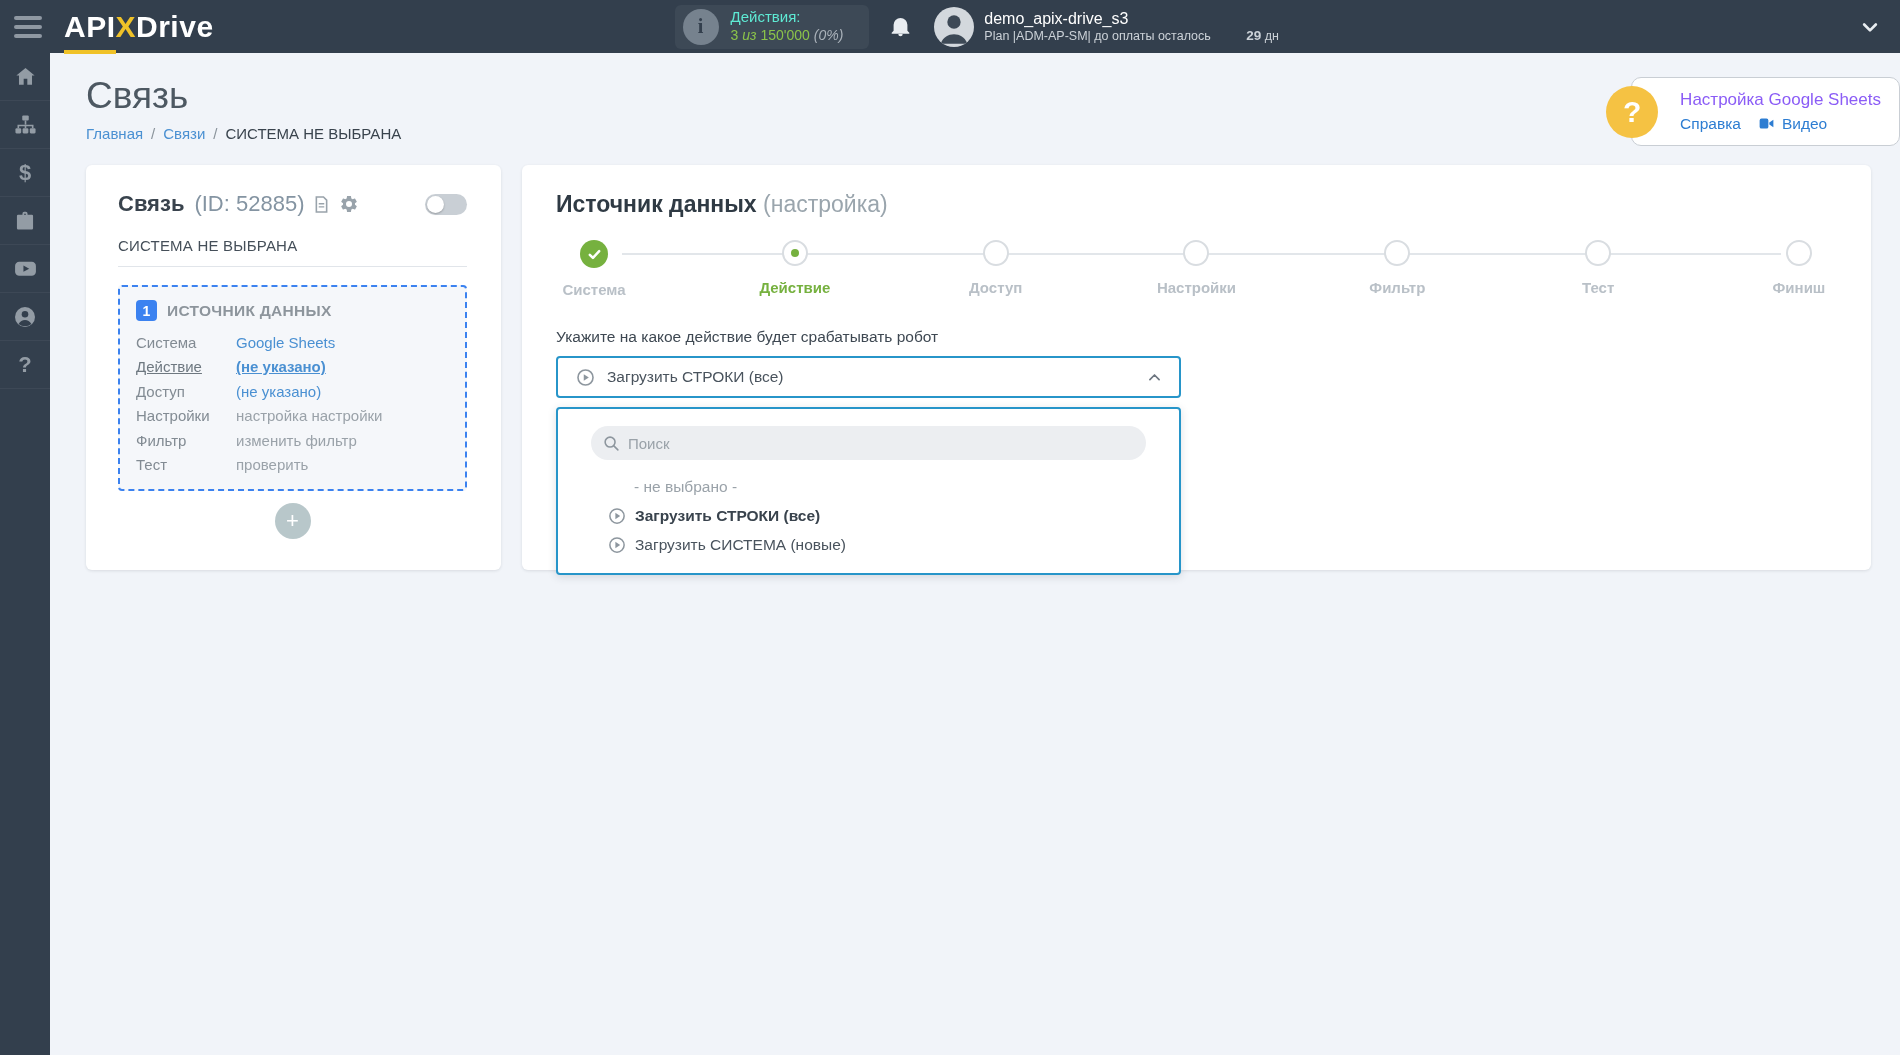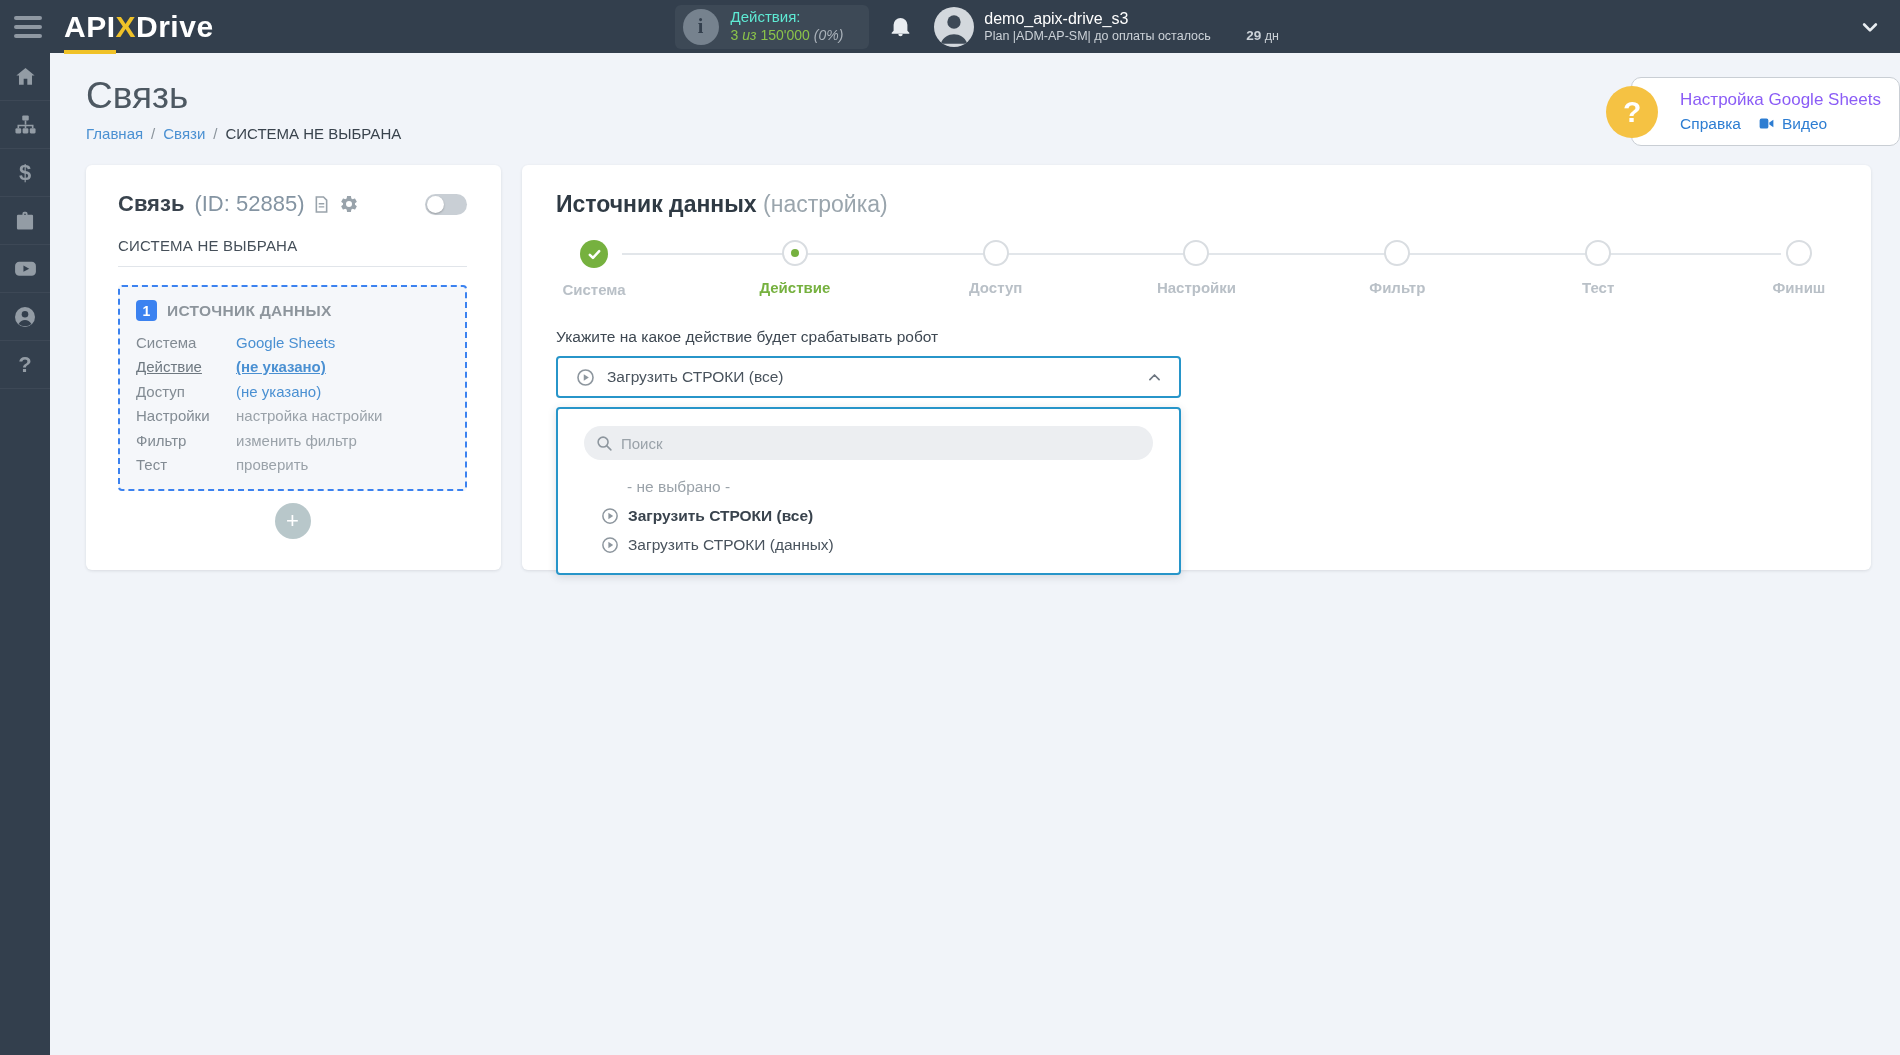--- a/index.html
+++ b/index.html
@@ -84,21 +84,21 @@
   .step .circle { width:26px; height:26px; border-radius:50%; background:#fff; border:2px solid #d9dde1; position:relative; z-index:1; display:flex; align-items:center; justify-content:center; }
   .step.done .circle { width:28px; height:28px; background:#76b13f; border:none; }
   .step.active .circle .dot { width:8px; height:8px; border-radius:50%; background:#76b13f; }
   .step .s-label { margin-top:13px; font-size:15px; font-weight:bold; color:#b9c0c7; }
   .step.active .s-label { color:#76b13f; }
 
   .question { margin-top:24px; font-size:15.5px; font-weight:normal; color:#3e4852; }
   .select { margin-top:10px; width:625px; height:42px; border:2px solid #2795c9; border-radius:4px; background:#fff; display:flex; align-items:center; padding:0 16px 0 18px; gap:12px; cursor:pointer; }
   .select .sel-text { font-size:15.5px; color:#49535d; }
   .select .chev { margin-left:auto; display:flex; }
-  .dropdown { margin-top:9px; width:625px; border:2px solid #2795c9; border-radius:4px; background:#fff; padding:9px 9px 14px; box-shadow:0 2px 8px rgba(40,50,60,.15); }
+  .dropdown { margin-top:9px; width:625px; border:2px solid #2795c9; border-radius:4px; background:#fff; padding:9px 16px 14px; box-shadow:0 2px 8px rgba(40,50,60,.15); }
   .search-wrap { margin:8px 17px 12px; background:#eceef1; border-radius:17px; height:34px; display:flex; align-items:center; padding:0 12px; gap:8px; }
   .search-wrap input { border:none; background:transparent; outline:none; font-size:15px; color:#49535d; width:100%; font-family:"Liberation Sans", sans-serif; }
   .search-wrap input::placeholder { color:#9aa2a9; }
   .opt { height:29px; display:flex; align-items:center; gap:9px; padding-left:34px; font-size:15.5px; cursor:pointer; }
   .opt.muted { padding-left:60px; color:#9aa2a9; }
   .opt.selected { font-weight:bold; color:#39434d; }
   .opt.normal { color:#49535d; }
 </style>
 </head>
 <body>
@@ -371,19 +371,19 @@
             </span>
             <span>Загрузить СТРОКИ (все)</span>
           </div>
           <div class="opt normal">
             <span style="display:flex">
               <svg viewBox="0 0 24 24" width="18" height="18">
                   <circle cx="12" cy="12" r="9.5" fill="none" stroke="#8d969e" stroke-width="2"></circle>
                   <path d="M9.8 7.8l6.4 4.2-6.4 4.2z" fill="#8d969e"></path>
                 </svg>
             </span>
-            <span>Загрузить СТРОКИ (данных)</span>
+            <span>Загрузить СИСТЕМА (новые)</span>
           </div>
         </div>
       </section>
     </div>
   </div>
 </div>
 
 </body></html>

